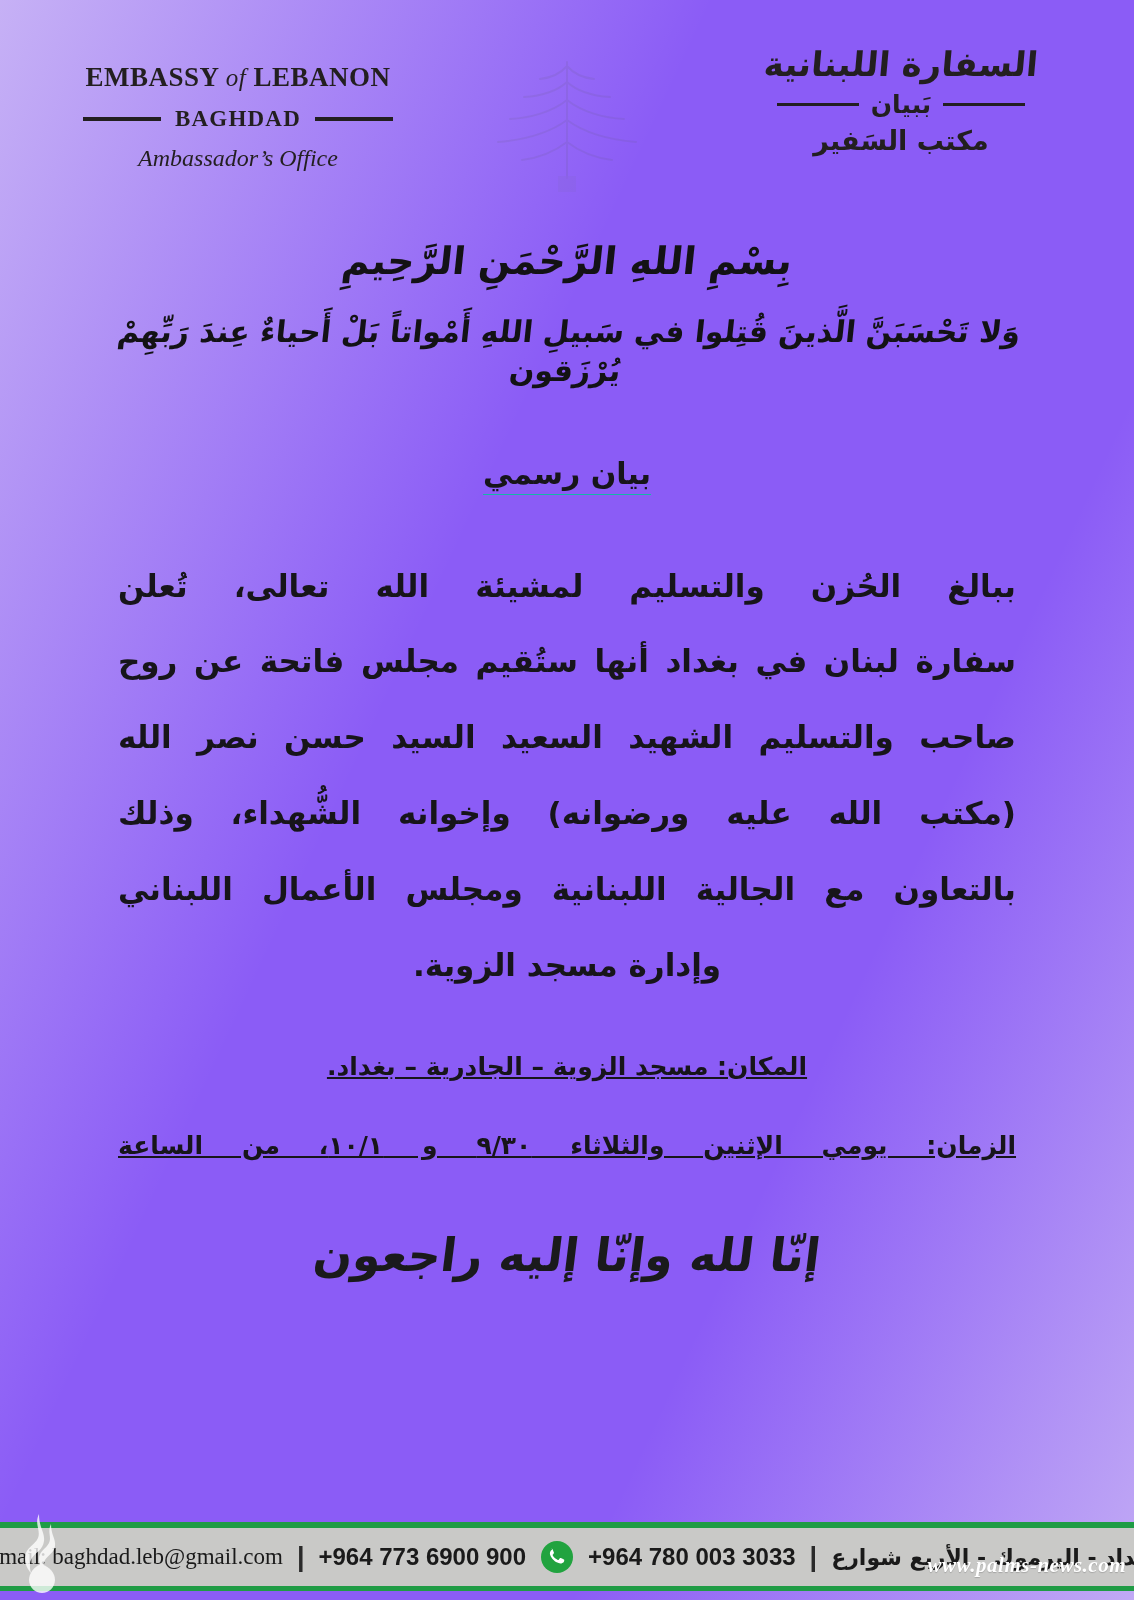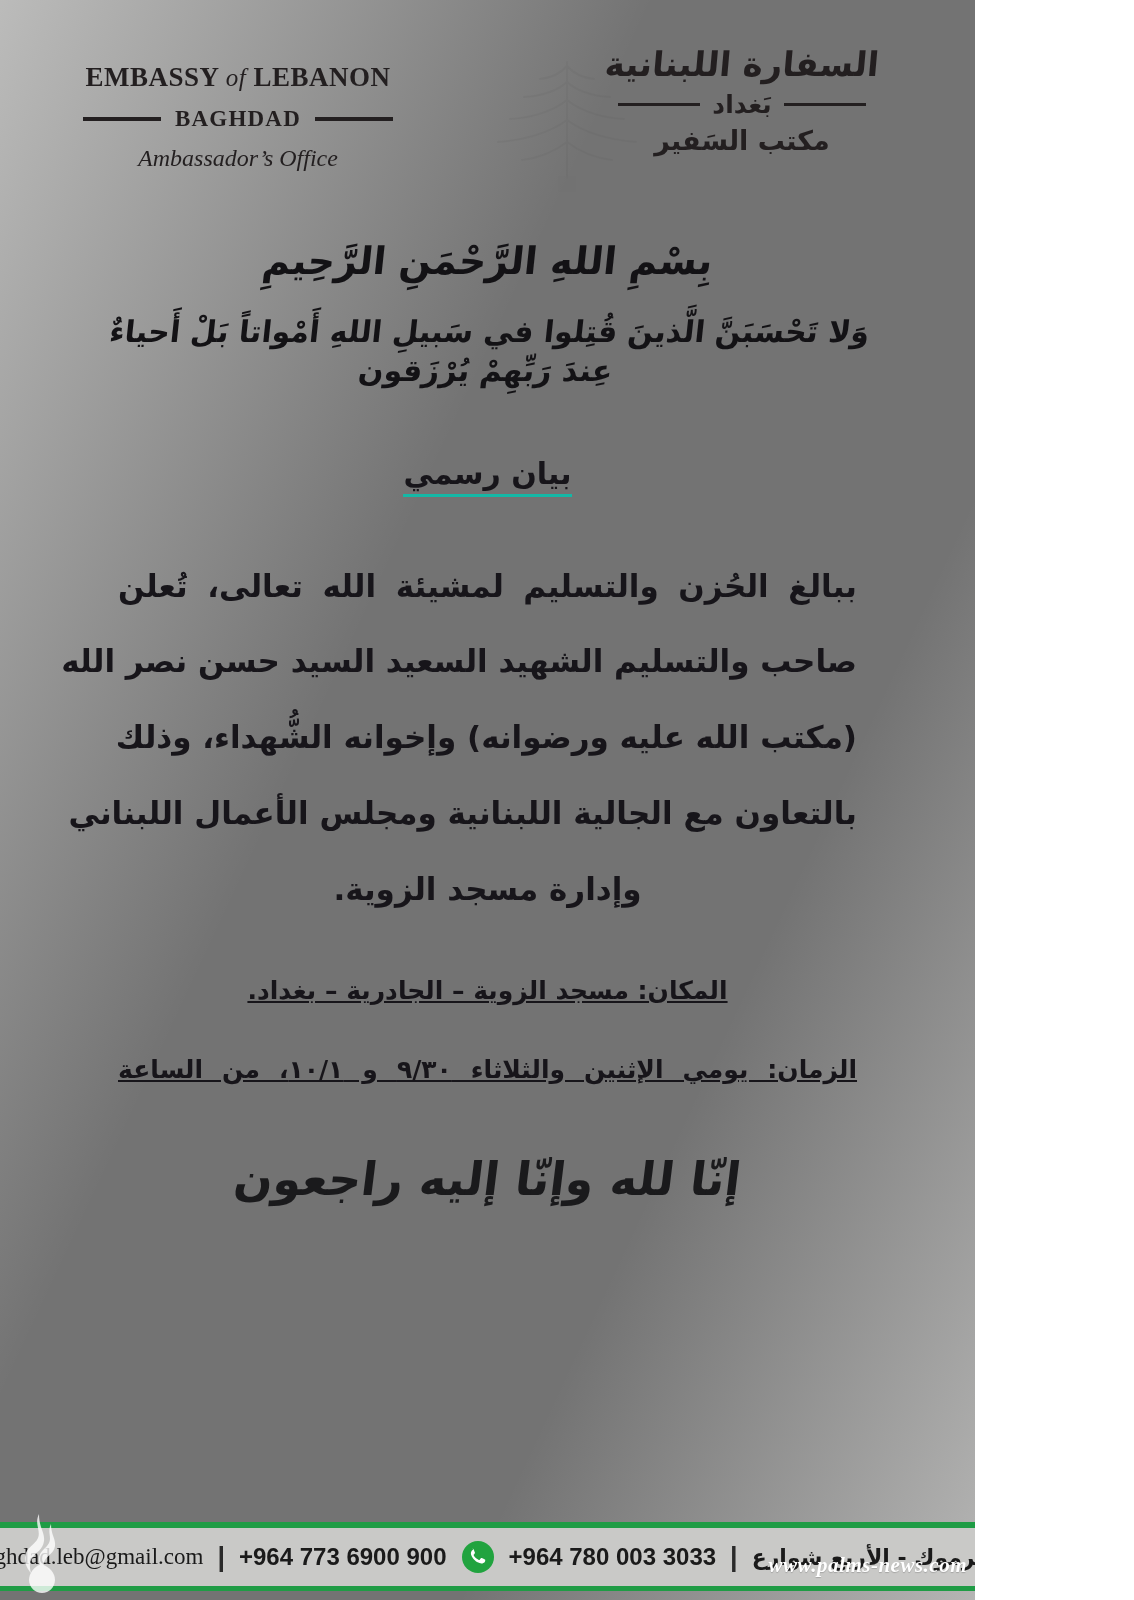--- a/index.html
+++ b/index.html
@@ -6,23 +6,23 @@
   html, body {
     margin: 0;
     padding: 0;
     background: #ffffff;
   }
   body {
     font-family: "Liberation Sans", sans-serif;
   }
   .page {
     position: relative;
-    width: 975px;
+    width: 1134px;
     height: 1600px;
-    background: #737373;
+    background: #8b5cf6;
     overflow: hidden;
     box-sizing: border-box;
   }
 
   
   .paper-tint {
     position: absolute;
     inset: 0;
     background:
       linear-gradient(115deg, rgba(247,247,245,0.55) 0%, rgba(255,255,255,0) 38%),
@@ -174,21 +174,21 @@
   }
 
   .statement-title {
     margin-top: 66px;
     text-align: center;
     font-family: "DejaVu Sans", sans-serif;
     font-size: 30px;
     font-weight: 700;
   }
   .statement-title span {
-    border-bottom: 3px solid #14b8a6;
+    border-bottom: 1px solid #14b8a6;
     padding-bottom: 3px;
   }
 
   .body-block {
     margin: 58px 118px 0 118px;
     font-family: "DejaVu Sans", sans-serif;
     font-size: 31px;
     font-weight: 700;
     line-height: 2.45;
     text-align: justify;
@@ -368,39 +368,40 @@
           <path d="M105 14 L105 130"></path>
         </g>
         <path d="M96 128 h18 v16 h-18 z" fill="#666" opacity=".6"></path>
       </svg>
     </div>
 
     <div class="lh-right">
       <div class="lh-ar-embassy">السفارة اللبنانية</div>
       <div class="lh-ar-city-row">
         <span class="lh-ar-rule"></span>
-        <span class="lh-ar-city">بَغداد</span>
+        <span class="lh-ar-city">بَبيان</span>
         <span class="lh-ar-rule"></span>
       </div>
       <div class="lh-ar-office">مكتب السَفير</div>
     </div>
   </div>
 
   <div class="content">
 
     <div class="basmala">بِسْمِ اللهِ الرَّحْمَنِ الرَّحِيمِ</div>
 
     <div class="verse">وَلا تَحْسَبَنَّ الَّذينَ قُتِلوا في سَبيلِ اللهِ أَمْواتاً بَلْ أَحياءٌ عِندَ رَبِّهِمْ يُرْزَقون</div>
 
     <div class="statement-title">
       <span>بيان رسمي</span>
     </div>
 
     <div class="body-block">
       <span class="body-line">ببالغ الحُزن والتسليم لمشيئة الله تعالى، تُعلن</span>
+      <span class="body-line">سفارة لبنان في بغداد أنها ستُقيم مجلس فاتحة عن روح</span>
       <span class="body-line">صاحب والتسليم الشهيد السعيد السيد حسن نصر الله</span>
       <span class="body-line">(مكتب الله عليه ورضوانه) وإخوانه الشُّهداء، وذلك</span>
       <span class="body-line">بالتعاون مع الجالية اللبنانية ومجلس الأعمال اللبناني</span>
       <span class="body-line tail">وإدارة مسجد الزوية.</span>
     </div>
 
     <div class="detail-block">
       <div class="detail-place">المكان: مسجد الزوية – الجادرية – بغداد.</div>
       <div class="detail-time">
         <span class="t-line">الزمان: يومي الإثنين والثلاثاء ٩/٣٠ و ١٠/١، من الساعة</span>

